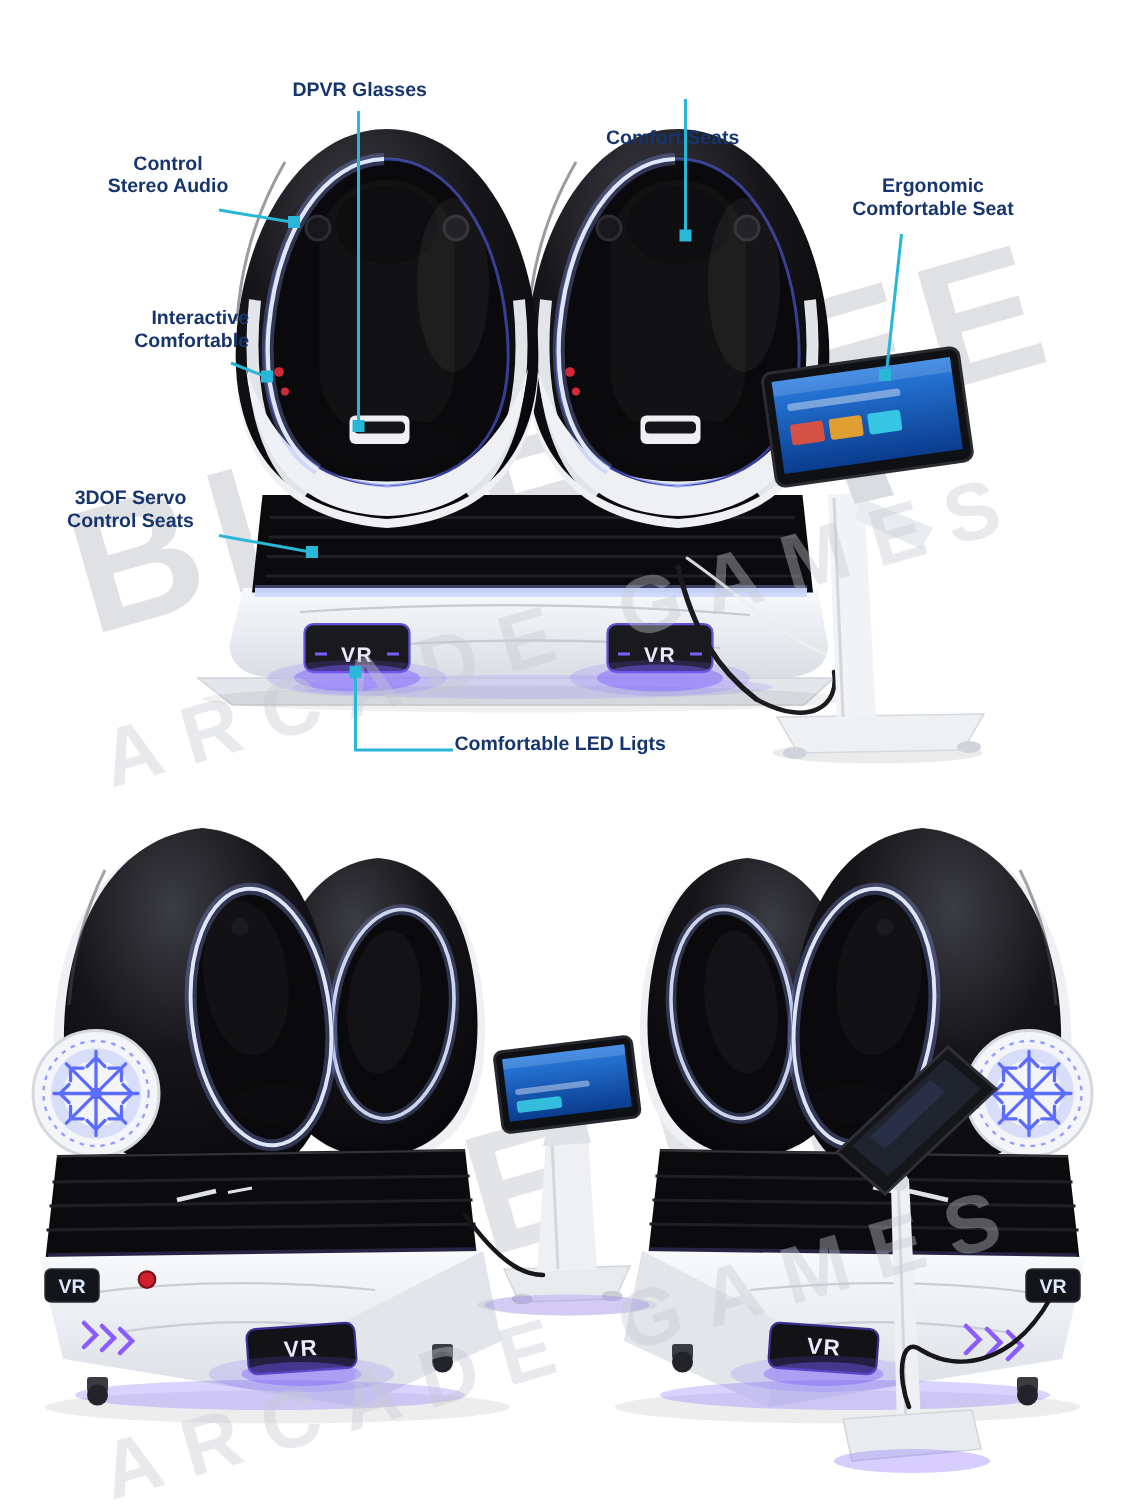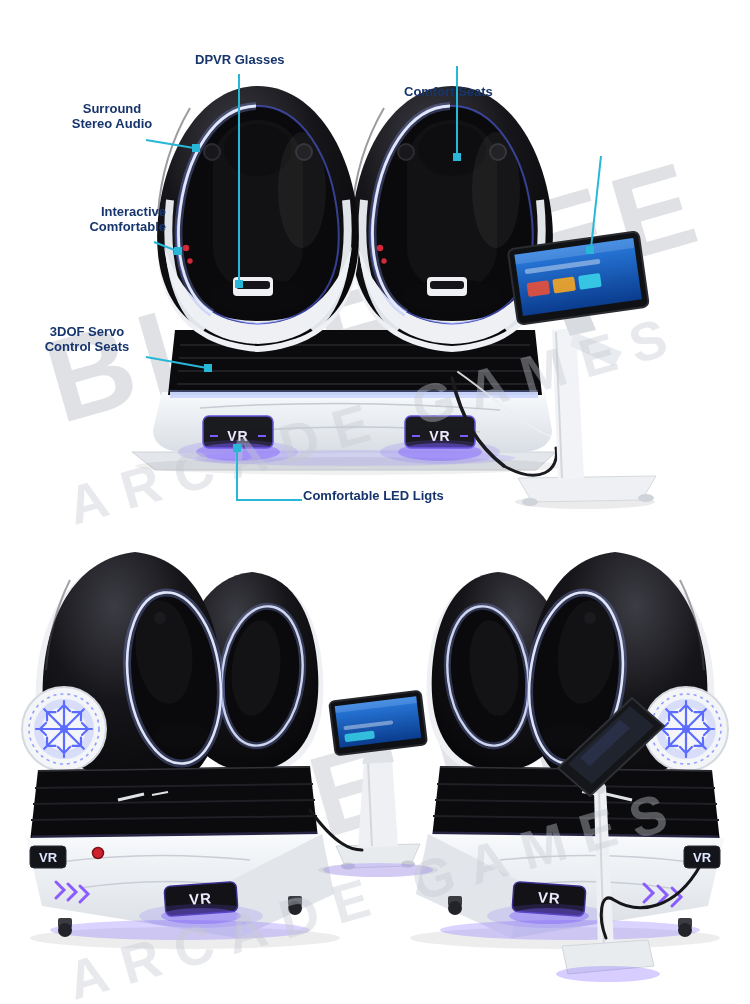--- a/index.html
+++ b/index.html
@@ -279,24 +279,28 @@
           <rect class="dot" x="233" y="444" width="8" height="8"></rect>
     </g>
   </g>
 </svg>
 
 <div class="callout" style="left:195px;top:53px;">DPVR Glasses</div>
 
 <div class="callout" style="left:404px;top:54px;margin-top:31px;">Comfort Seats</div>
 
 <div class="callout" style="left:56px;top:102px;width:112px;">
-  <span>Surround</span>
+  <span>Control</span>
   <span>Stereo Audio</span>
 </div>
 
+<div class="callout" style="left:546px;top:117px;width:152px;">
+  <span>Ergonomic</span>
+  <span>Comfortable Seat</span>
+</div>
 
 <div class="callout" style="left:34px;top:205px;width:132px;text-align:right;">
   <span>Interactive</span>
   <span>Comfortable</span>
 </div>
 
 <div class="callout" style="left:20px;top:325px;width:134px;">
   <span>3DOF Servo</span>
   <span>Control Seats</span>
 </div>

